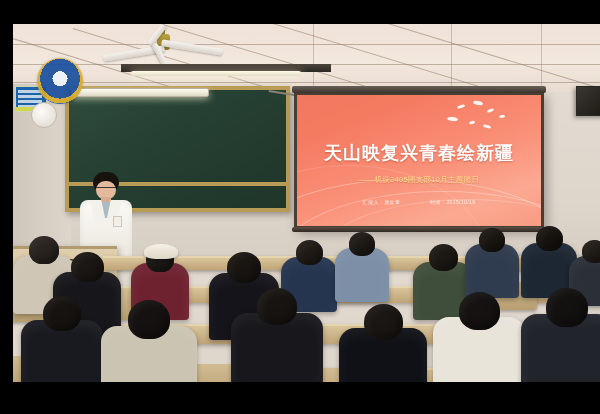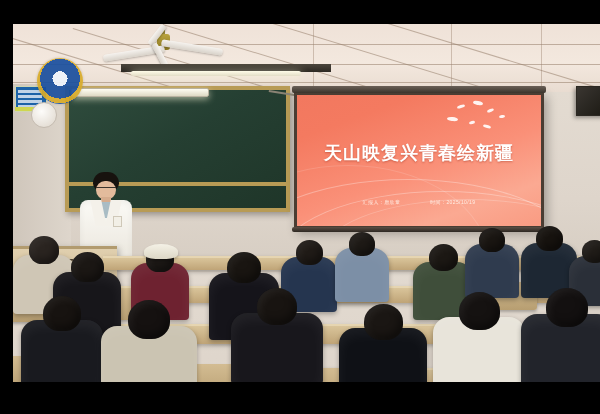--- a/index.html
+++ b/index.html
@@ -215,20 +215,21 @@
 
       <div class="bird" style="left:160px;top:10px;width:8px;height:3px;transform:rotate(-18deg);"></div>
       <div class="bird" style="left:176px;top:6px;width:10px;height:4px;transform:rotate(10deg);"></div>
       <div class="bird" style="left:190px;top:14px;width:7px;height:3px;transform:rotate(-22deg);"></div>
       <div class="bird" style="left:150px;top:22px;width:11px;height:4px;transform:rotate(6deg);"></div>
       <div class="bird" style="left:172px;top:26px;width:6px;height:3px;transform:rotate(-14deg);"></div>
       <div class="bird" style="left:186px;top:30px;width:8px;height:3px;transform:rotate(16deg);"></div>
       <div class="bird" style="left:202px;top:20px;width:6px;height:3px;transform:rotate(-8deg);"></div>
 
       <div id="slide-title" data-bind="slide.title">天山映复兴青春绘新疆</div>
+      <div id="slide-sub" data-bind="slide.subtitle">——机设2405团支部10月主题团日</div>
       <div id="slide-meta">
         <span data-bind="slide.presenter_label">汇报人：唐欣童</span>
         <span data-bind="slide.date_label">时间：2025/10/19</span>
       </div>
     </div>
     <div id="screen-bottom"></div>
 
     <div id="presenter">
       <div id="p-coat"></div>
       <div id="p-hair"></div>

